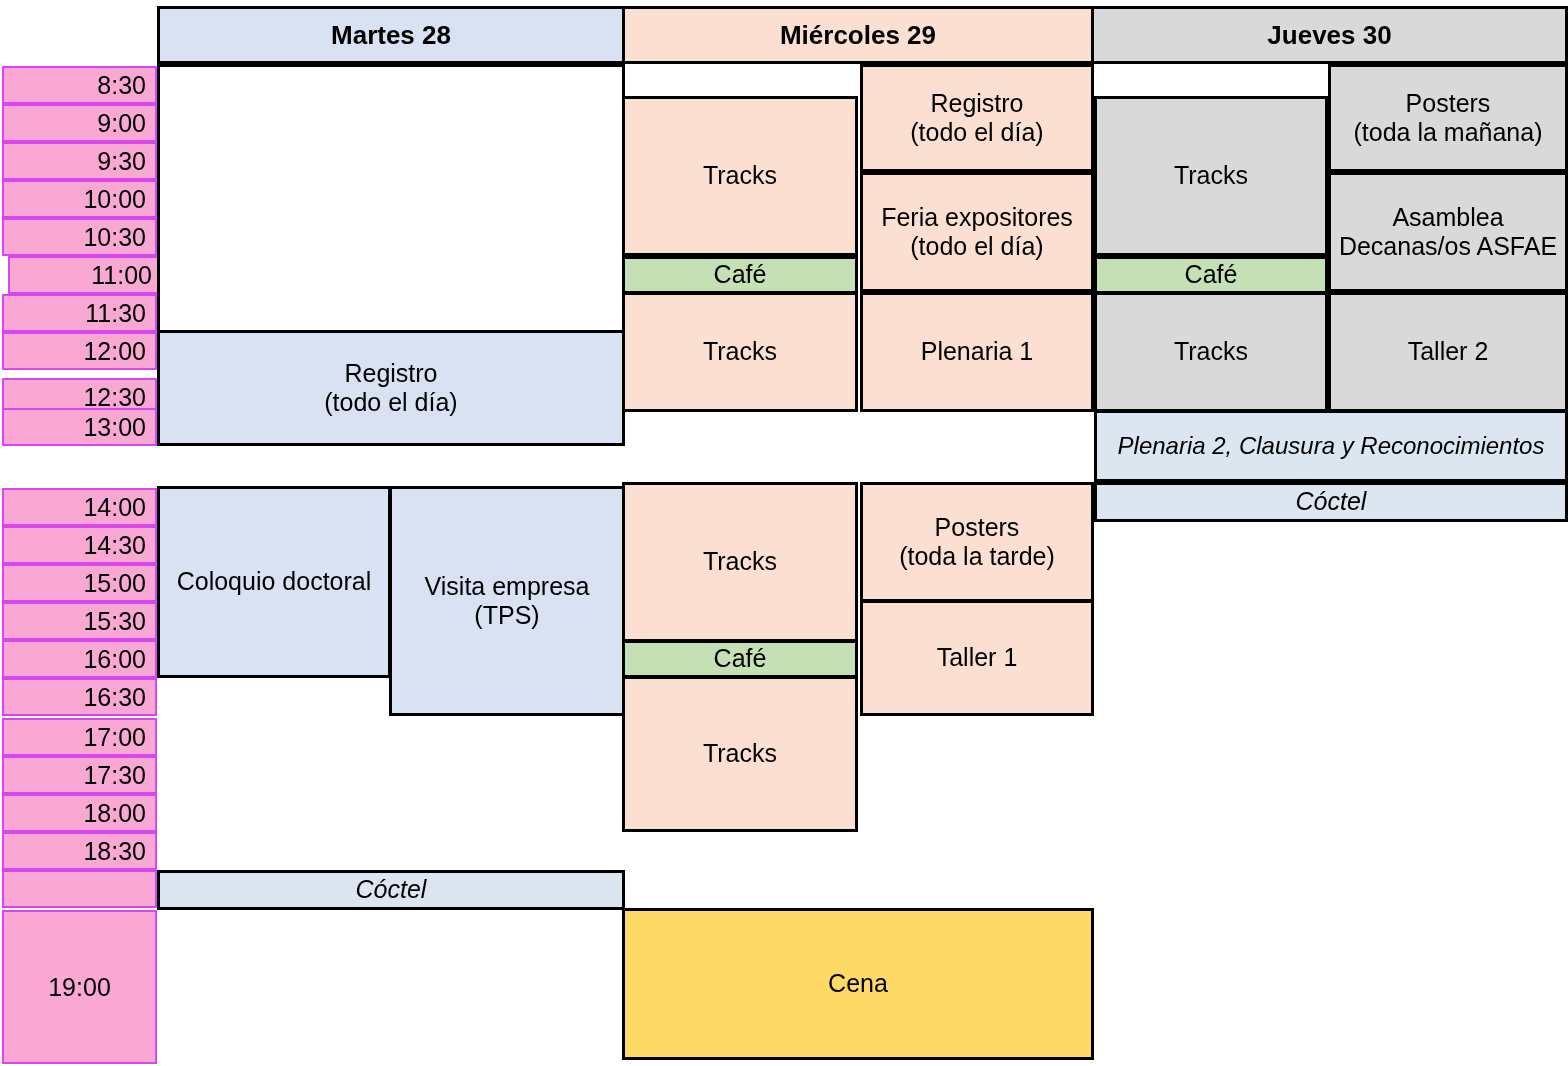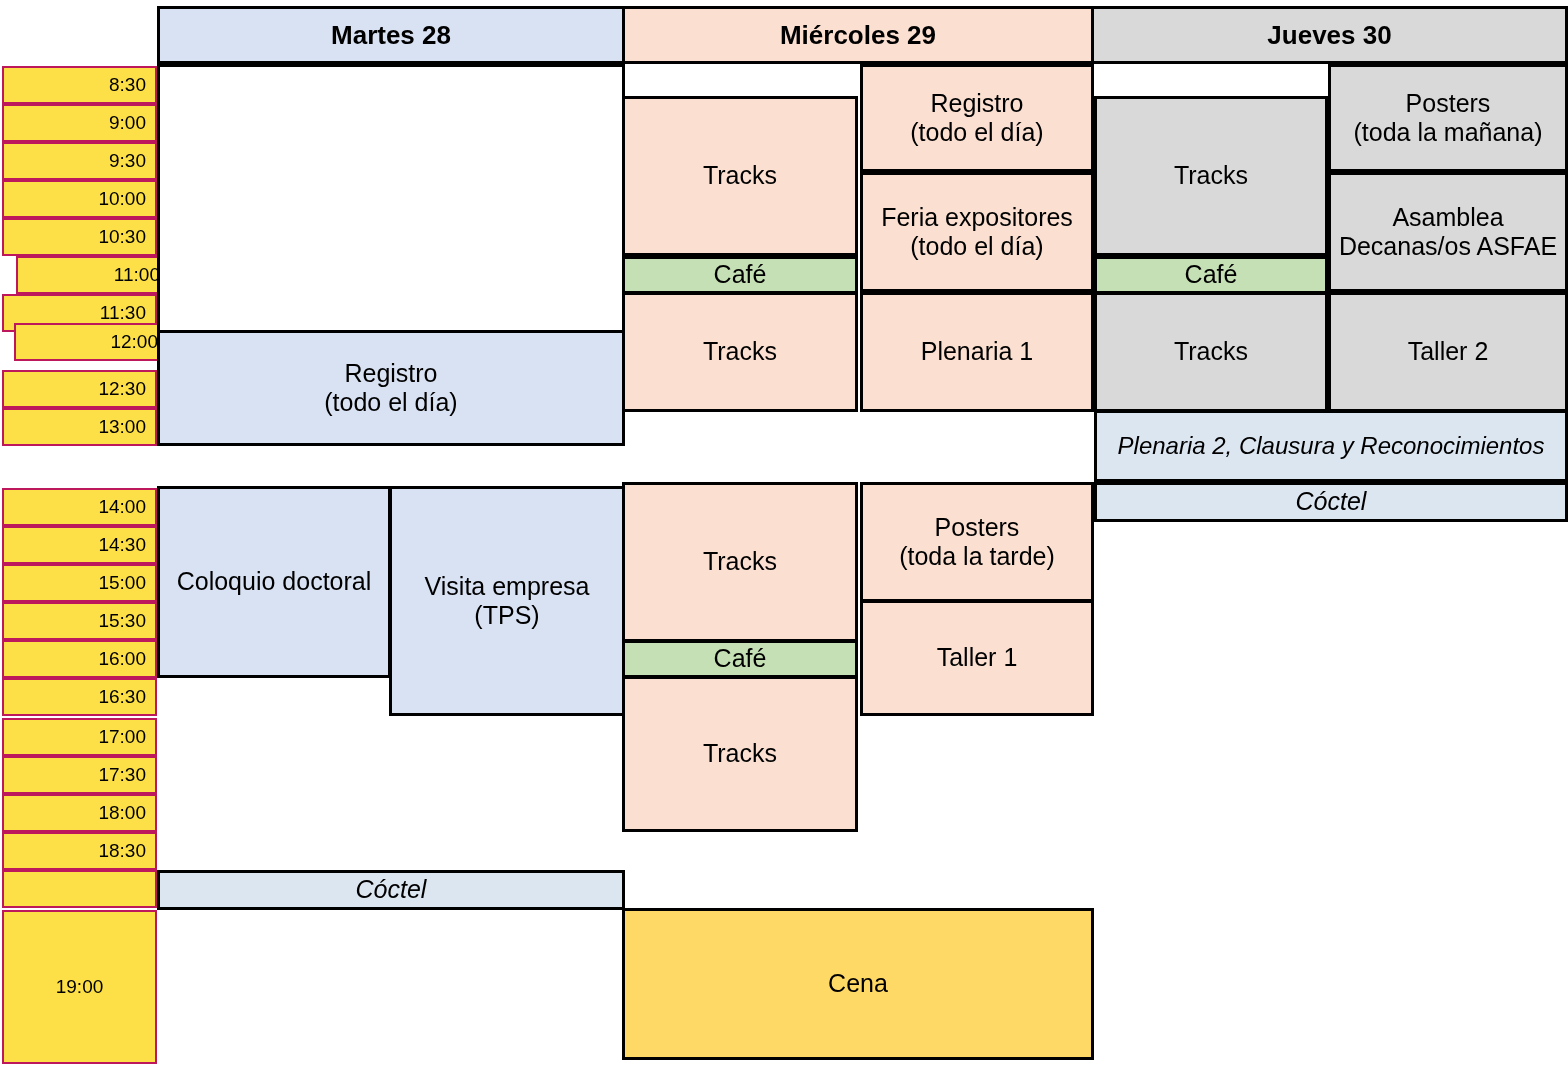--- a/index.html
+++ b/index.html
@@ -27,27 +27,27 @@
     justify-content: center;
     text-align: center;
     line-height: 1.18;
     font-size: 25px;
     padding: 0 4px;
     white-space: pre-line;
   }
   .timecell {
     position: absolute;
     box-sizing: border-box;
-    border: 2px solid #be185d;
+    border: 2px solid #d946ef;
     display: flex;
     align-items: center;
     justify-content: flex-end;
     padding-right: 9px;
-    font-size: 19px;
-    background: #fde047;
+    font-size: 25px;
+    background: #f9a8d4;
   }
   .timecell.center {
     justify-content: center;
     padding-right: 0;
   }
   .hdr {
     font-weight: bold;
     font-size: 26px;
   }
   .ital {
@@ -70,24 +70,24 @@
 
   <div class="cell hdr c-peach" style="left:622px; top:6px; width:472px; height:58px;">Miércoles 29</div>
 
   <div class="cell hdr c-gray" style="left:1091px; top:6px; width:477px; height:58px;">Jueves 30</div>
 
   <div class="timecell" style="left:2px; top:66px; width:155px; height:38px;">8:30</div>
   <div class="timecell" style="left:2px; top:104px; width:155px; height:38px;">9:00</div>
   <div class="timecell" style="left:2px; top:142px; width:155px; height:38px;">9:30</div>
   <div class="timecell" style="left:2px; top:180px; width:155px; height:38px;padding-left:48px;">10:00</div>
   <div class="timecell" style="left:2px; top:218px; width:155px; height:38px;">10:30</div>
-  <div class="timecell" style="left:16px; top:256px; width:155px; height:38px;">11:00</div>
+  <div class="timecell" style="left:8px; top:256px; width:155px; height:38px;">11:00</div>
   <div class="timecell" style="left:2px; top:294px; width:155px; height:38px;">11:30</div>
-  <div class="timecell" style="left:2px; top:323px; width:155px; height:38px;margin-left:12px;">12:00</div>
-  <div class="timecell" style="left:2px; top:370px; width:155px; height:38px;">12:30</div>
+  <div class="timecell" style="left:2px; top:332px; width:155px; height:38px;">12:00</div>
+  <div class="timecell" style="left:2px; top:378px; width:155px; height:38px;">12:30</div>
   <div class="timecell" style="left:2px; top:408px; width:155px; height:38px;">13:00</div>
 
   <div class="timecell" style="left:2px; top:488px; width:155px; height:38px;">14:00</div>
   <div class="timecell" style="left:2px; top:526px; width:155px; height:38px;">14:30</div>
   <div class="timecell" style="left:2px; top:564px; width:155px; height:38px;">15:00</div>
   <div class="timecell" style="left:2px; top:602px; width:155px; height:38px;">15:30</div>
   <div class="timecell" style="left:2px; top:640px; width:155px; height:38px;">16:00</div>
   <div class="timecell" style="left:2px; top:678px; width:155px; height:38px;">16:30</div>
   <div class="timecell" style="left:2px; top:718px; width:155px; height:38px;">17:00</div>
   <div class="timecell" style="left:2px; top:756px; width:155px; height:38px;">17:30</div>

